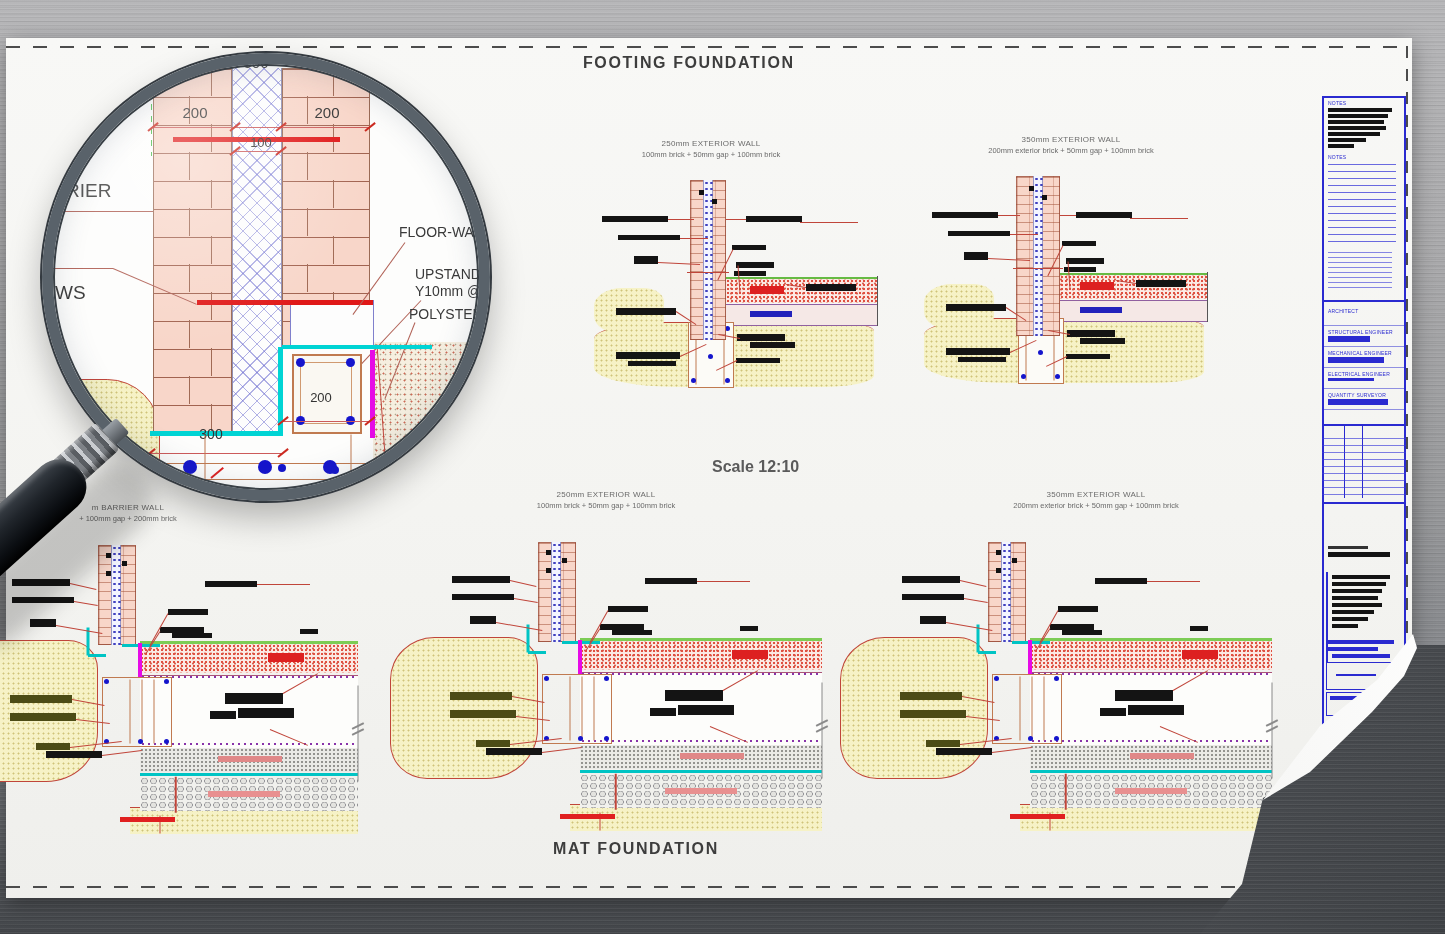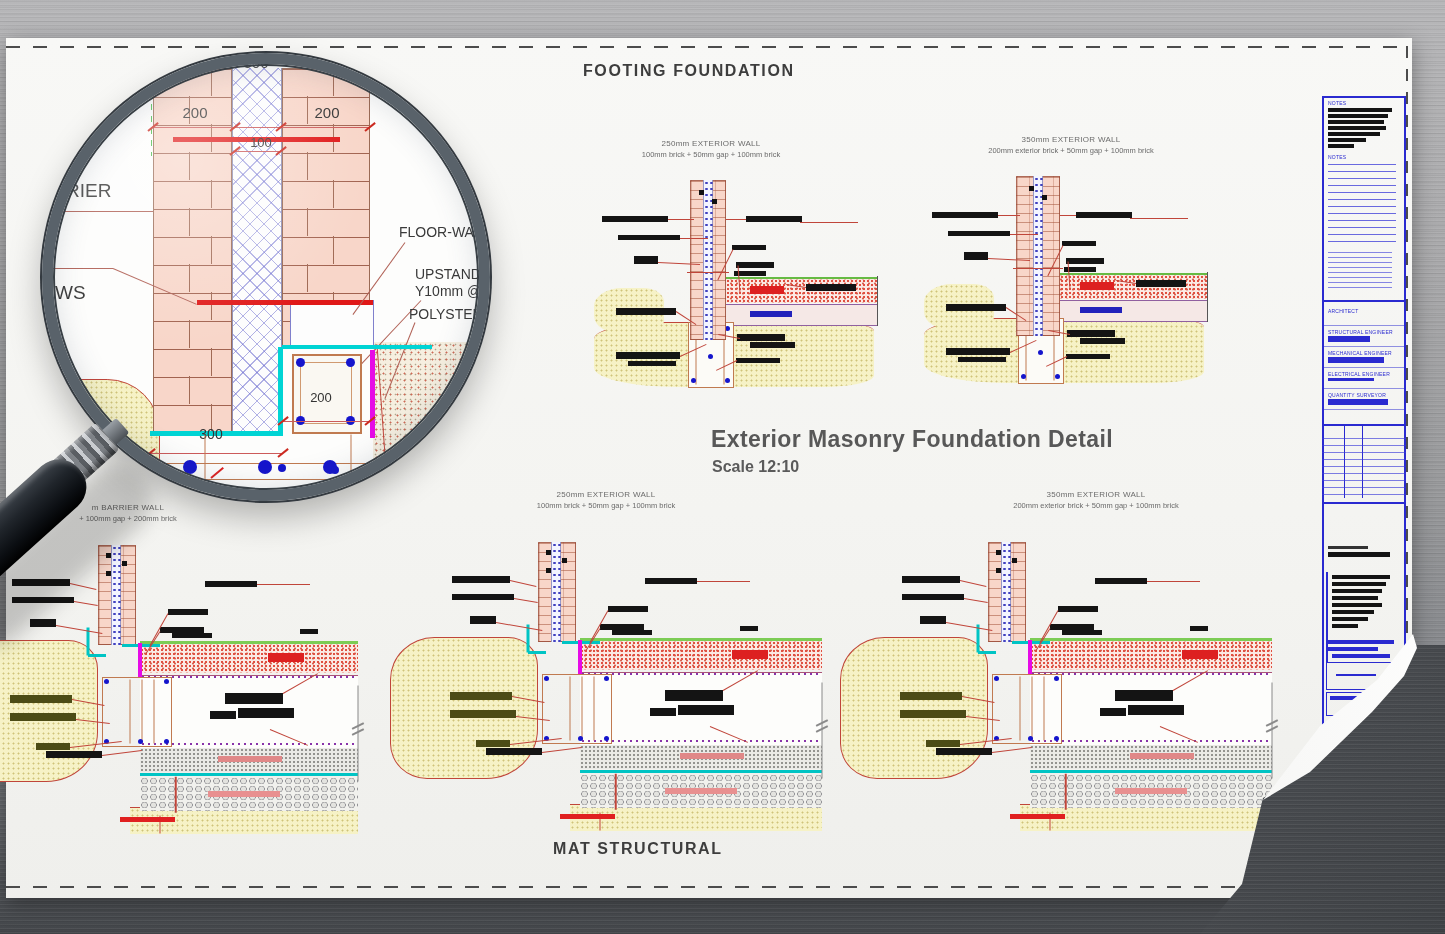--- a/index.html
+++ b/index.html
@@ -96,24 +96,23 @@
 </head>
 <body>
 
 <div class="streaks"></div>
 
 <div class="sheet">
   <div class="dash-h" style="left:0;top:8px;width:1402px;"></div>
   <div class="dash-h" style="left:0;top:848px;width:1240px;"></div>
   <div class="dash-v" style="left:1400px;top:8px;height:620px;"></div>
 
-  <div class="sheet-title" style="left:577px;top:24px;">FOOTING FOUNDATION</div>
-  <div class="sheet-title" style="left:547px;top:802px;">MAT STRUCTURAL</div>
-
-  <div class="center-head" style="left:705px;top:388px;">Exterior Masonry Foundation Detail</div>
+  <div class="sheet-title" style="left:577px;top:16px;">FOOTING FOUNDATION</div>
+  <div class="sheet-title" style="left:547px;top:802px;">MAT FOUNDATION</div>
+
   <div class="center-sub" style="left:706px;top:420px;">Scale 12:10</div>
 
   <div class="dlabel" style="left:560px;top:100px;width:290px;">
     <div class="dl1">250mm EXTERIOR WALL</div>
     <div class="dl2">100mm brick + 50mm gap + 100mm brick</div>
   </div>
   <div class="dlabel" style="left:920px;top:96px;width:290px;">
     <div class="dl1">350mm EXTERIOR WALL</div>
     <div class="dl2">200mm exterior brick + 50mm gap + 100mm brick</div>
   </div>

